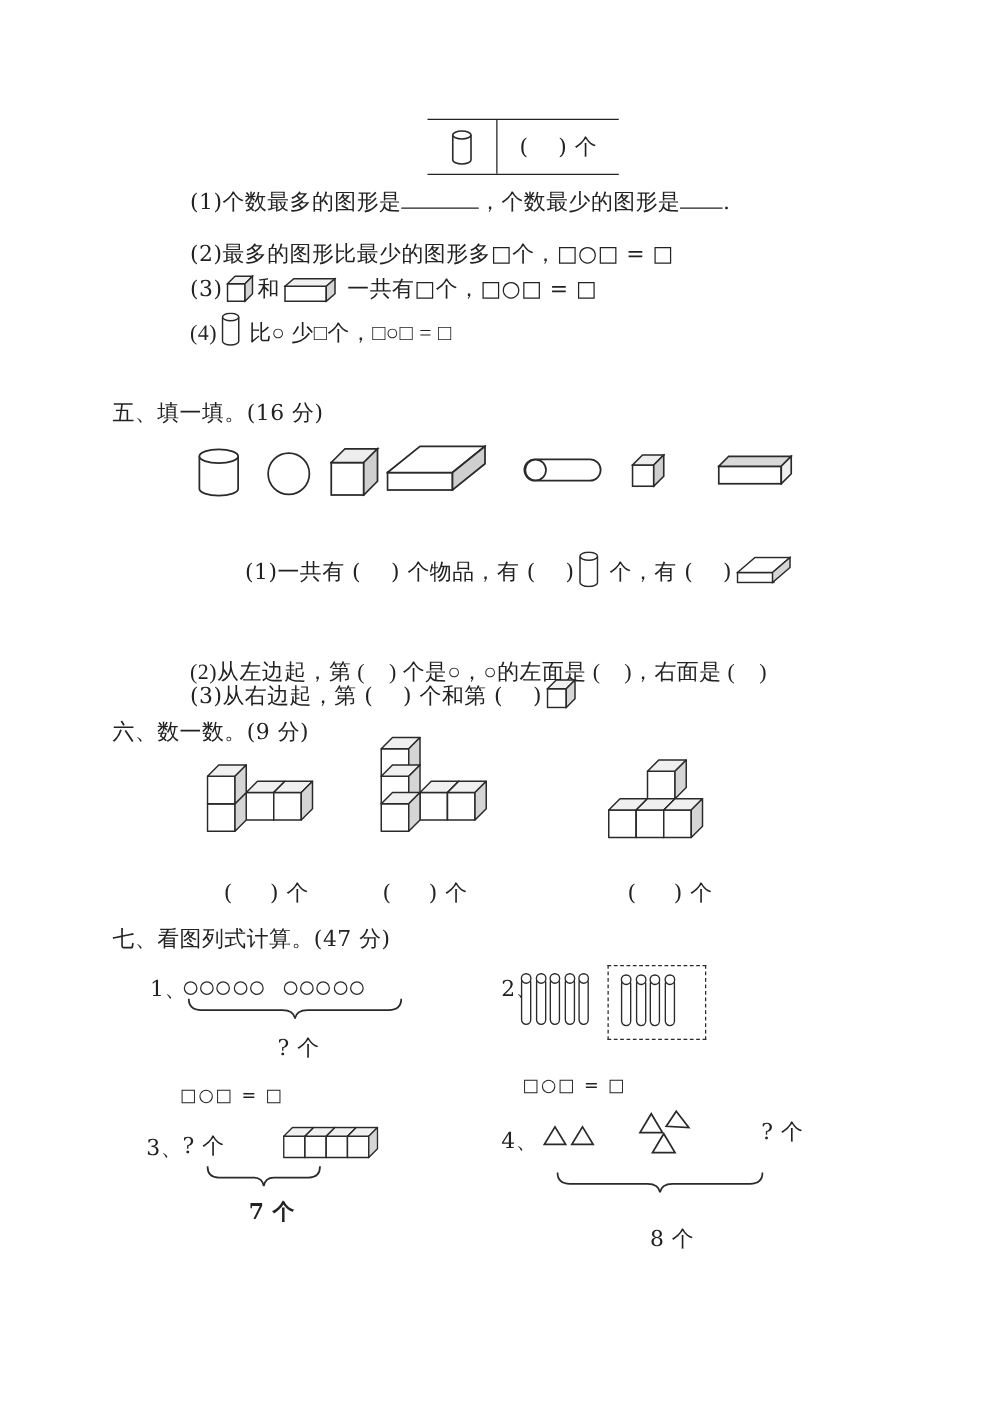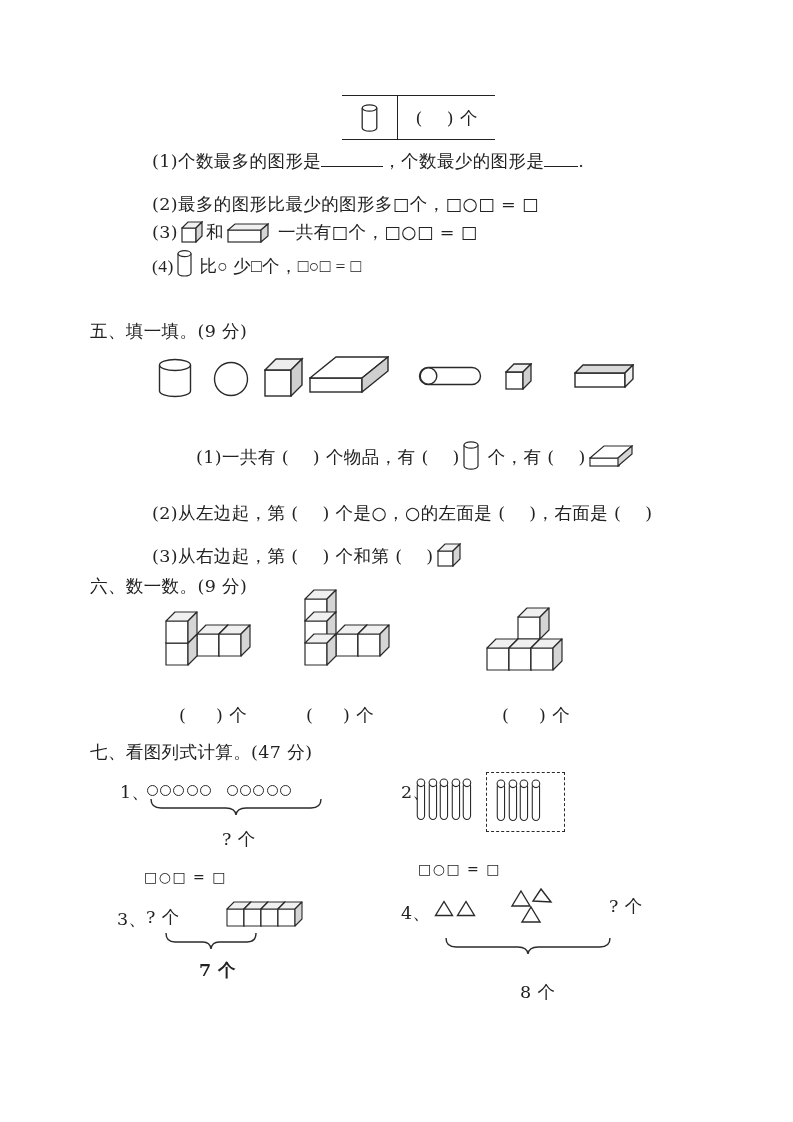--- a/index.html
+++ b/index.html
@@ -59,21 +59,21 @@
     </svg> <span>一共有□个，□○□ = □</span>
   </div>
 
   <div class="abs line" style="left:152px;top:250px;font-family:Liberation Serif, serif;">
     <span>(4)</span><svg class="icon" width="15" height="27" viewBox="0 0 15 27">
       <path d="M1,3.6 L1,23 A6.5,3 0 0 0 14,23 L14,3.6" fill="#fff" stroke="#2a2a2a" stroke-width="1.2"></path>
       <ellipse cx="7.5" cy="3.6" rx="6.5" ry="3" fill="#fff" stroke="#2a2a2a" stroke-width="1.2"></ellipse>
     </svg> <span>比○ 少□个，□○□ = □</span>
   </div>
 
-  <div class="abs line" style="left:90px;top:318px;">五、填一填。(9 分)</div>
+  <div class="abs line" style="left:90px;top:318px;">五、填一填。(16 分)</div>
 
   <svg class="abs" style="left:158px;top:358px;" width="34" height="40" viewBox="0 0 34 40">
     <path d="M1.5,7 L1.5,33 A15.5,5.5 0 0 0 32.5,33 L32.5,7" fill="#fff" stroke="#2a2a2a" stroke-width="1.4"></path>
     <ellipse cx="17" cy="7" rx="15.5" ry="5.5" fill="#fff" stroke="#2a2a2a" stroke-width="1.4"></ellipse>
   </svg>
   <svg class="abs" style="left:213px;top:361px;" width="36" height="36" viewBox="0 0 36 36">
     <circle cx="18" cy="18" r="16.5" fill="#fff" stroke="#2a2a2a" stroke-width="1.4"></circle>
   </svg>
   <svg class="abs" style="left:264px;top:357px;" width="40" height="40" viewBox="0 0 40 40">
     <rect x="1" y="13" width="26" height="26" fill="#fff" stroke="#2a2a2a" stroke-width="1.4"></rect>
@@ -103,21 +103,21 @@
   <div class="abs line" style="left:152px;top:441px;margin-left:44px;">
     <span>(1)一共有 (&nbsp;&nbsp;&nbsp;&nbsp;) 个物品，有 (&nbsp;&nbsp;&nbsp;&nbsp;)</span><svg class="icon" style="vertical-align:-7px;" width="16" height="29" viewBox="0 0 16 29">
       <path d="M1,4 L1,25 A7,3.2 0 0 0 15,25 L15,4" fill="#fff" stroke="#2a2a2a" stroke-width="1.2"></path>
       <ellipse cx="8" cy="4" rx="7" ry="3.2" fill="#fff" stroke="#2a2a2a" stroke-width="1.2"></ellipse>
     </svg> <span>个，有 (&nbsp;&nbsp;&nbsp;&nbsp;)</span><svg class="icon" style="vertical-align:-4px;" width="44" height="22" viewBox="0 0 44 22">
       <rect x="1" y="13" width="29" height="8" fill="#fff" stroke="#2a2a2a" stroke-width="1.2"></rect>
       <polygon points="1,13 15,1 43,1 29,13" fill="#fff" stroke="#2a2a2a" stroke-width="1.2"></polygon>
       <polygon points="29,13 43,1 43,9 29,21" fill="#d5d5d5" stroke="#2a2a2a" stroke-width="1.2"></polygon>
     </svg>
   </div>
-  <div class="abs line" style="left:152px;top:500px;">(2)从左边起，第 (&nbsp;&nbsp;&nbsp;&nbsp;) 个是○，○的左面是 (&nbsp;&nbsp;&nbsp;&nbsp;)，右面是 (&nbsp;&nbsp;&nbsp;&nbsp;)</div>
+  <div class="abs line" style="left:152px;top:524px;font-family:Liberation Serif, serif;">(2)从左边起，第 (&nbsp;&nbsp;&nbsp;&nbsp;) 个是○，○的左面是 (&nbsp;&nbsp;&nbsp;&nbsp;)，右面是 (&nbsp;&nbsp;&nbsp;&nbsp;)</div>
   <div class="abs line" style="left:152px;top:543px;">
     <span>(3)从右边起，第 (&nbsp;&nbsp;&nbsp;&nbsp;) 个和第 (&nbsp;&nbsp;&nbsp;&nbsp;)</span><svg class="icon" width="24" height="24" viewBox="0 0 24 24">
       <rect x="1" y="8" width="15" height="15" fill="#fff" stroke="#2a2a2a" stroke-width="1.2"></rect>
       <polygon points="1,8 8,1 23,1 16,8" fill="#f0f0f0" stroke="#2a2a2a" stroke-width="1.2"></polygon>
       <polygon points="16,8 23,1 23,16 16,23" fill="#d5d5d5" stroke="#2a2a2a" stroke-width="1.2"></polygon>
     </svg>
   </div>
 
   <div class="abs line" style="left:90px;top:573px;text-align:center;">六、数一数。(9 分)</div>
 

